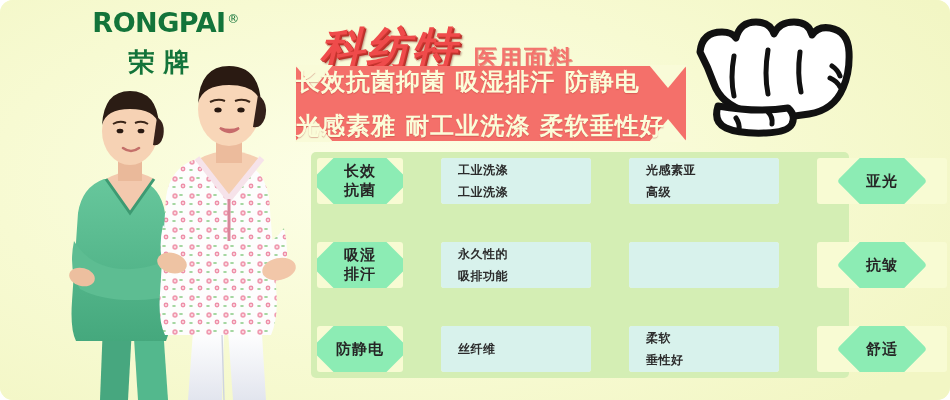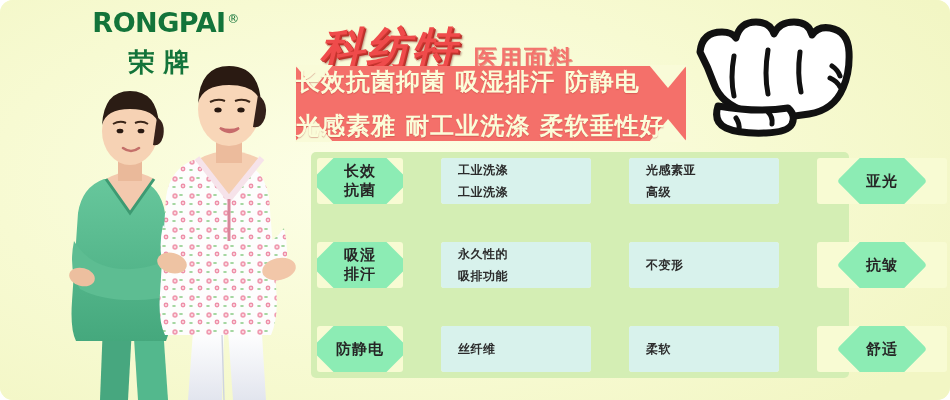--- a/index.html
+++ b/index.html
@@ -387,40 +387,40 @@
 排汗</span>
     </div>
     <div class="cell text-cell">
       <div class="plate">
         <div class="plate-line">永久性的</div>
         <div class="plate-line">吸排功能</div>
       </div>
     </div>
     <div class="cell text-cell">
       <div class="plate">
-        <div class="plate-line">不变形</div>
       </div>
     </div>
     <div class="cell diamond-cell">
       <span class="diamond"></span>
       <span class="diamond-label">抗皱</span>
     </div>
 
     <div class="cell diamond-cell">
       <span class="diamond wide"></span>
       <span class="diamond-label">防静电</span>
     </div>
     <div class="cell text-cell">
       <div class="plate">
         <div class="plate-line">丝纤维</div>
       </div>
     </div>
     <div class="cell text-cell">
       <div class="plate">
         <div class="plate-line">柔软</div>
+        <div class="plate-line">垂性好</div>
       </div>
     </div>
     <div class="cell diamond-cell">
       <span class="diamond"></span>
       <span class="diamond-label">舒适</span>
     </div>
 
   </div>
 </div>
 

